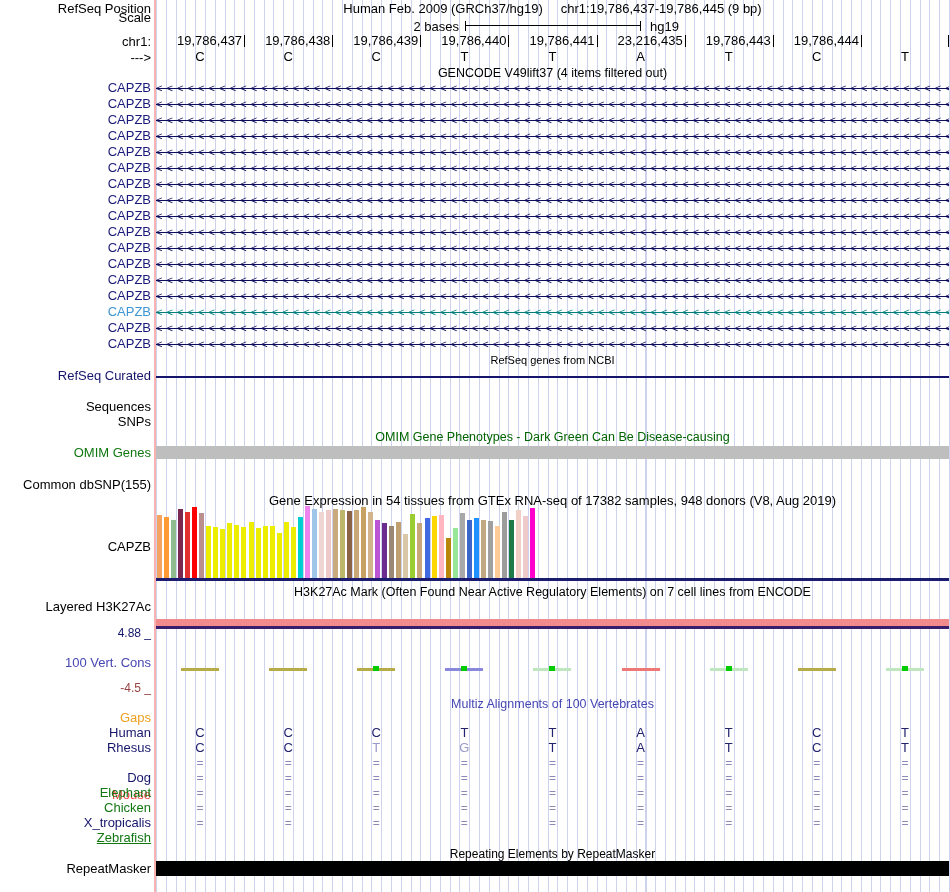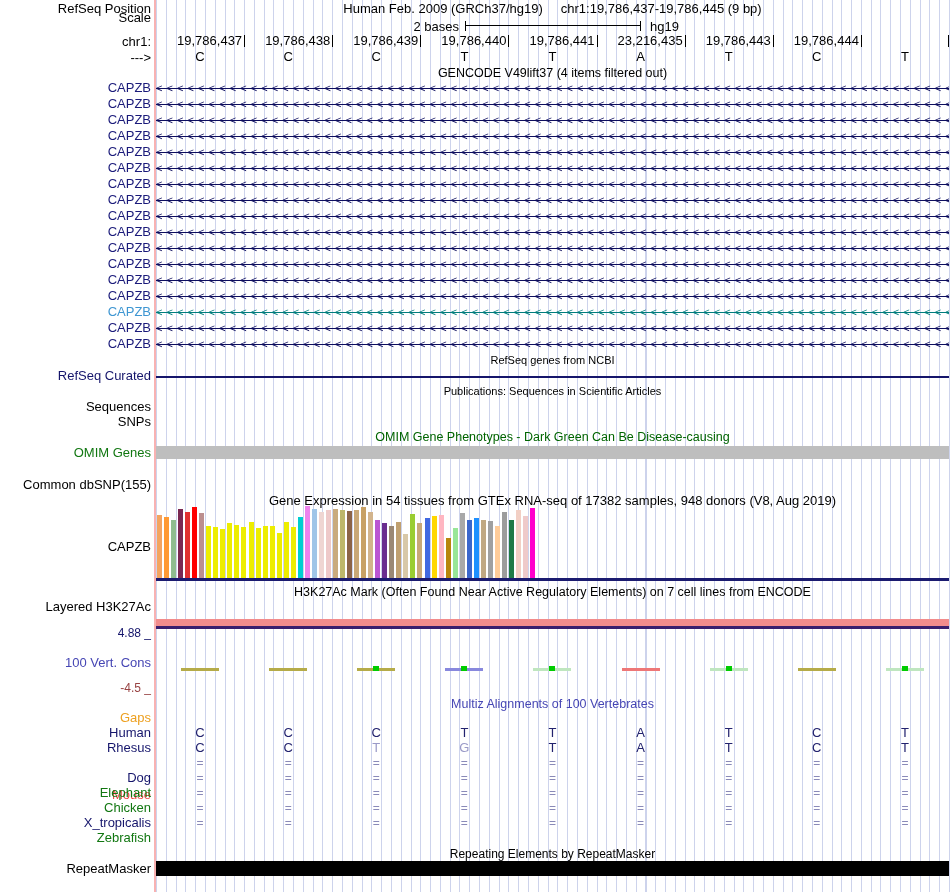--- a/index.html
+++ b/index.html
@@ -166,21 +166,20 @@
       <div class="generow" style="top: 336px; color: rgb(13, 13, 94);">
         <div class="gline"></div>
         <div class="chev">&lt;&lt;&lt;&lt;&lt;&lt;&lt;&lt;&lt;&lt;&lt;&lt;&lt;&lt;&lt;&lt;&lt;&lt;&lt;&lt;&lt;&lt;&lt;&lt;&lt;&lt;&lt;&lt;&lt;&lt;&lt;&lt;&lt;&lt;&lt;&lt;&lt;&lt;&lt;&lt;&lt;&lt;&lt;&lt;&lt;&lt;&lt;&lt;&lt;&lt;&lt;&lt;&lt;&lt;&lt;&lt;&lt;&lt;&lt;&lt;&lt;&lt;&lt;&lt;&lt;&lt;&lt;&lt;&lt;&lt;&lt;&lt;&lt;&lt;&lt;&lt;&lt;&lt;&lt;&lt;</div>
       </div>
     </div>
 
   <div class="title fs11 black" style="top:354px">RefSeq genes from NCBI</div>
   <div class="label navy" style="top:369px">RefSeq Curated</div>
   <div class="hline" style="top:376px;height:2px;background:#15156b"></div>
 
-  <div class="title fs11 black" style="top:385px">Publications: Sequences in Scientific Articles</div>
   <div class="label black" style="top:400px">Sequences</div>
   <div class="label black" style="top:415px">SNPs</div>
 
   <div class="title fs125 dgreen" style="top:431px">OMIM Gene Phenotypes - Dark Green Can Be Disease-causing</div>
   <div class="label green" style="top:446px">OMIM Genes</div>
   <div class="hline" style="top:446px;height:13px;background:#bebebe"></div>
 
   <div class="label black" style="top:478px">Common dbSNP(155)</div>
 
   <div class="title fs13 black" style="top:494px">Gene Expression in 54 tissues from GTEx RNA-seq of 17382 samples, 948 donors (V8, Aug 2019)</div>
@@ -334,19 +333,19 @@
       <div class="label" style="top: 816px; color: rgb(21, 21, 107);">X_tropicalis</div>
       <div class="alnletter" style="left: 200.055px; top: 816px; font-size: 12px; color: rgb(138, 138, 184);">=</div>
       <div class="alnletter" style="left: 288.165px; top: 816px; font-size: 12px; color: rgb(138, 138, 184);">=</div>
       <div class="alnletter" style="left: 376.275px; top: 816px; font-size: 12px; color: rgb(138, 138, 184);">=</div>
       <div class="alnletter" style="left: 464.385px; top: 816px; font-size: 12px; color: rgb(138, 138, 184);">=</div>
       <div class="alnletter" style="left: 552.495px; top: 816px; font-size: 12px; color: rgb(138, 138, 184);">=</div>
       <div class="alnletter" style="left: 640.605px; top: 816px; font-size: 12px; color: rgb(138, 138, 184);">=</div>
       <div class="alnletter" style="left: 728.715px; top: 816px; font-size: 12px; color: rgb(138, 138, 184);">=</div>
       <div class="alnletter" style="left: 816.825px; top: 816px; font-size: 12px; color: rgb(138, 138, 184);">=</div>
       <div class="alnletter" style="left: 904.935px; top: 816px; font-size: 12px; color: rgb(138, 138, 184);">=</div>
-      <div class="label" style="top: 831px; color: rgb(17, 119, 17);">Zebrafish</div>
+      <div class="label" style="top: 831px; color: rgb(17, 119, 17); text-decoration: underline;">Zebrafish</div>
     </div>
 
   <div class="title fs12 black" style="top:848px">Repeating Elements by RepeatMasker</div>
   <div class="label black" style="top:862px">RepeatMasker</div>
   <div class="hline" style="top:861px;height:15px;background:#000"></div>
 </div>
 
 </body></html>

